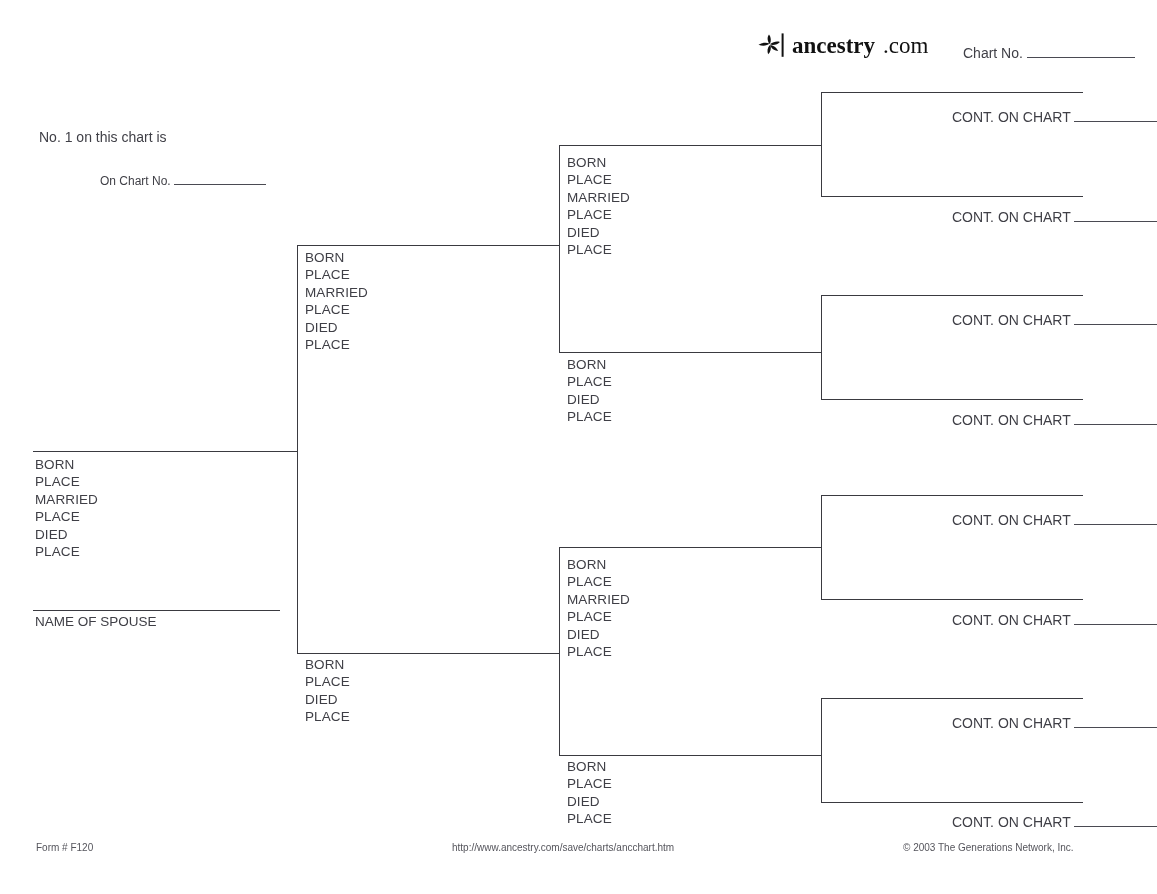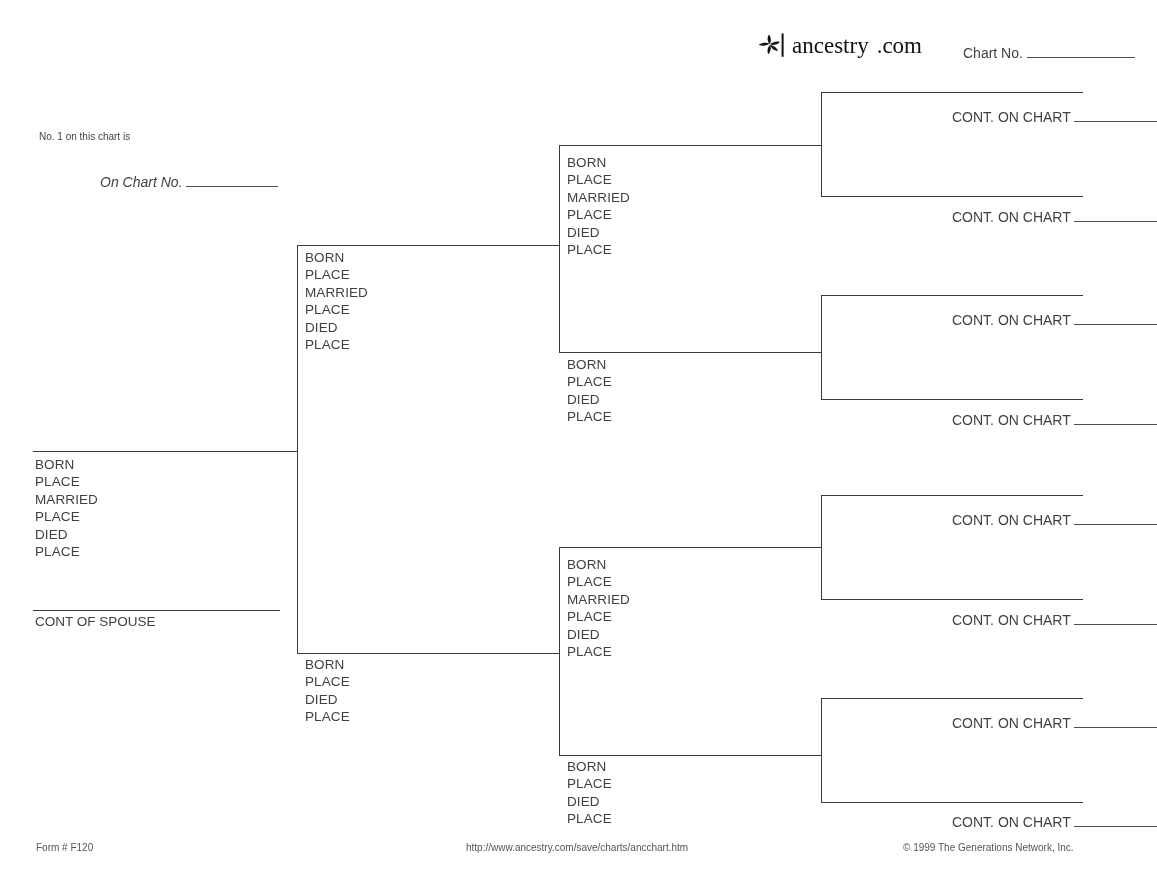--- a/index.html
+++ b/index.html
@@ -41,21 +41,21 @@
     display: block;
   }
   #logo .wordmark {
     font-family: "Liberation Serif", serif;
     font-size: 23px;
     color: #111111;
     line-height: 1;
     margin-left: 1px;
     white-space: nowrap;
   }
-  #logo .wordmark b { font-weight: normal; }
+  #logo .wordmark b { font-weight: bold; }
   #logo .wordmark span { font-weight: normal; margin-left: 8px; }
 
   #chart-no {
     position: absolute;
     left: 963px;
     top: 45px;
     font-size: 14px;
     white-space: nowrap;
   }
 
@@ -63,31 +63,30 @@
     display: inline-block;
     border-bottom: 1px solid #4a4a52;
     vertical-align: baseline;
   }
 
   
   #same-person {
     position: absolute;
     left: 39px;
     top: 126px;
-    font-size: 10px;
+    font-size: 14px;
     line-height: 22px;
     white-space: nowrap;
   }
   #on-chart-no {
     position: absolute;
     left: 100px;
     top: 174px;
-    font-size: 14px;
-    white-space: nowrap;
-    font-style: italic;
+    font-size: 12px;
+    white-space: nowrap;
   }
 
   
   .hline {
     position: absolute;
     height: 0;
     border-top: 1px solid #3a3a40;
   }
   .vline {
     position: absolute;
@@ -118,21 +117,21 @@
 
   
   .footer-item {
     position: absolute;
     top: 842px;
     font-size: 10px;
     color: #55555c;
     white-space: nowrap;
   }
   #footer-form { left: 36px; }
-  #footer-url  { left: 466px; }
+  #footer-url  { left: 452px; }
   #footer-copy { left: 903px; }
 </style>
 </head>
 <body>
 
 <div id="page">
 
 
   <div id="logo">
     <svg class="mark" viewBox="0 0 34 26">
@@ -165,21 +164,21 @@
   <div class="hline" style="left:33px; top:451px; width:264px;"></div>
   <div class="fields" style="left:35px; top:456px;">
     <div>BORN</div>
     <div>PLACE</div>
     <div>MARRIED</div>
     <div>PLACE</div>
     <div>DIED</div>
     <div>PLACE</div>
   </div>
   <div class="hline" style="left:33px; top:610px; width:247px;"></div>
-  <div class="label-static" style="left:35px; top:614px;">CONT OF SPOUSE</div>
+  <div class="label-static" style="left:35px; top:614px;">NAME OF SPOUSE</div>
 
   <div class="hline" style="left:280px; top:451px; width:17px;"></div>
   <div class="vline" style="left:297px; top:245px; height:408px;"></div>
 
   <div class="hline" style="left:297px; top:245px; width:262px;"></div>
   <div class="fields" style="left:305px; top:249px;">
     <div>BORN</div>
     <div>PLACE</div>
     <div>MARRIED</div>
     <div>PLACE</div>
@@ -284,15 +283,15 @@
     <span class="blank" style="width:93px"></span>
   </div>
   <div class="hline" style="left:821px; top:802px; width:262px;"></div>
   <div class="cont-line" style="left:936px; top:814px;">
     <span>CONT. ON CHART</span>
     <span class="blank" style="width:93px"></span>
   </div>
 
   <div class="footer-item" id="footer-form">Form # F120</div>
   <div class="footer-item" id="footer-url">http://www.ancestry.com/save/charts/ancchart.htm</div>
-  <div class="footer-item" id="footer-copy">© 1999 The Generations Network, Inc.</div>
+  <div class="footer-item" id="footer-copy">© 2003 The Generations Network, Inc.</div>
 
 </div>
 
 </body></html>

